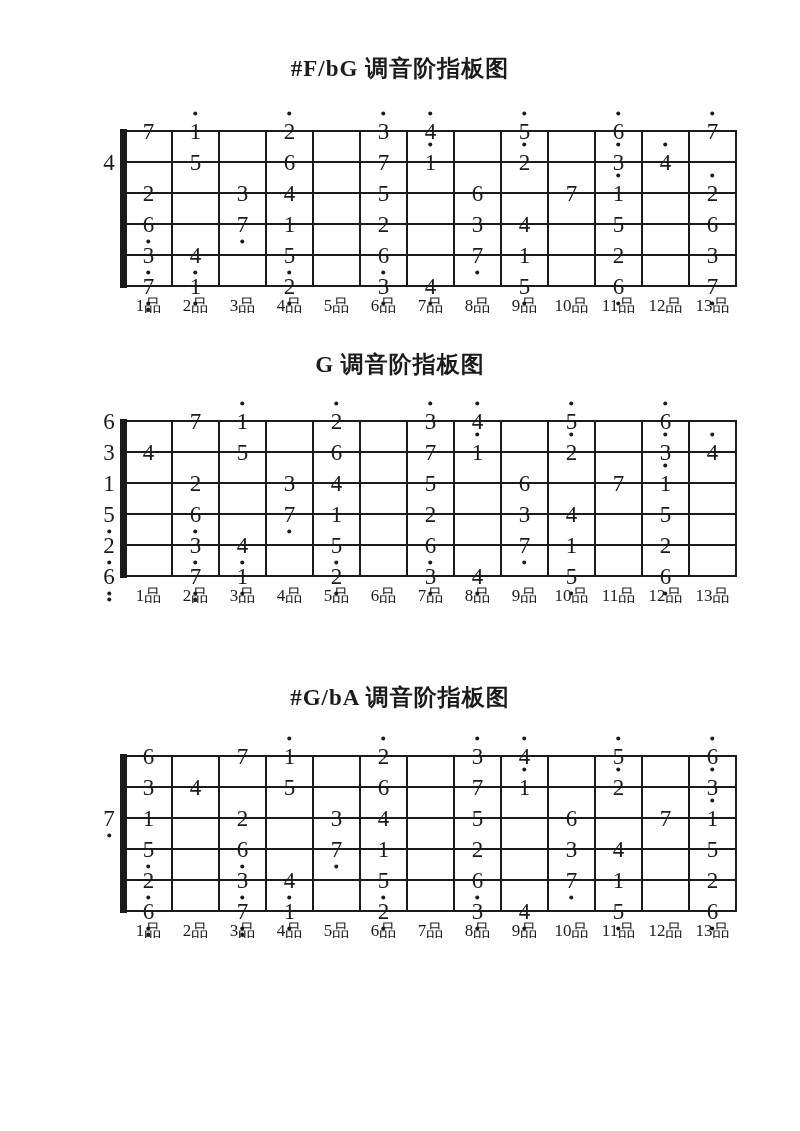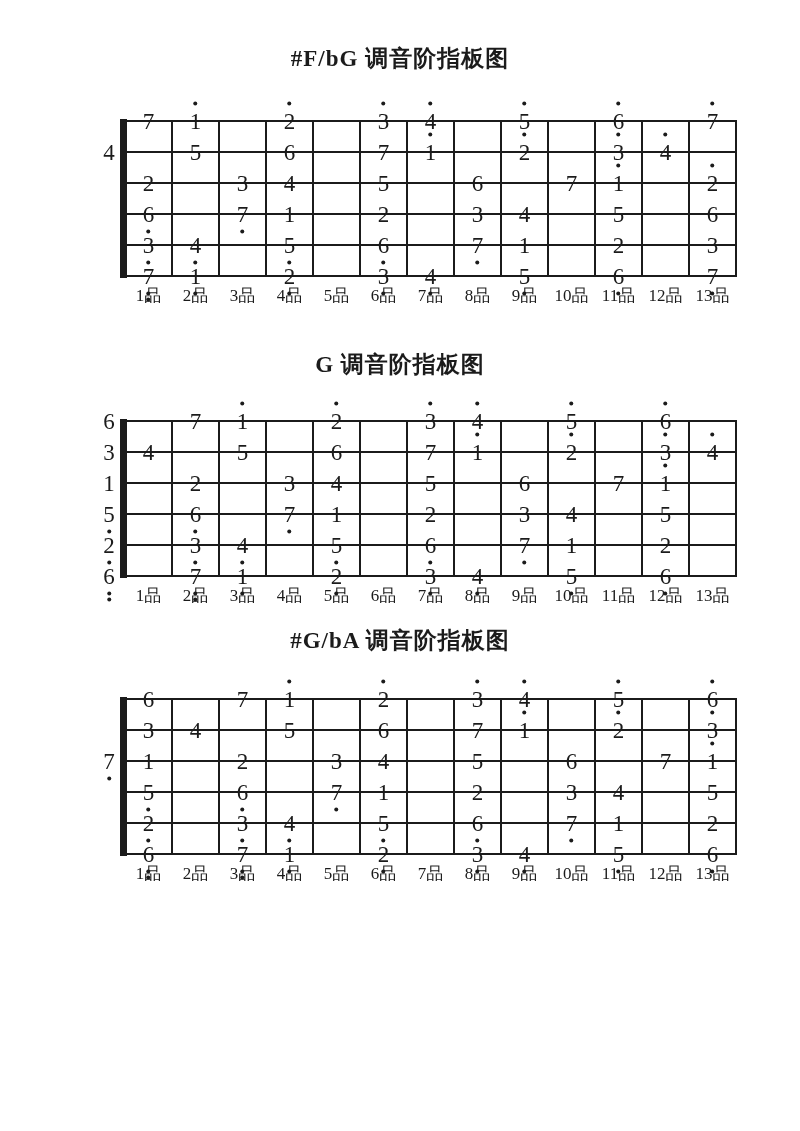--- a/index.html
+++ b/index.html
@@ -59,21 +59,21 @@
     white-space: nowrap;
     color: var(--ink);
     z-index: 1;
   }
 </style>
 </head>
 <body>
 
 <div class="page">
 
-  <section class="chart-section" style="top:44px">
+  <section class="chart-section" style="top:54px">
     <h2 class="chart-title">#F/bG 调音阶指板图</h2>
     <div class="board" style="top:76px">
         <div class="hline" style="top: 0px;"></div>
         <div class="hline" style="top: 31px;"></div>
         <div class="hline" style="top: 62px;"></div>
         <div class="hline" style="top: 93px;"></div>
         <div class="hline" style="top: 124px;"></div>
         <div class="hline" style="top: 155px;"></div>
         <div class="vline" style="left: 0px;"></div>
         <div class="vline" style="left: 47px;"></div>
@@ -236,21 +236,21 @@
         <span class="fret-label" style="left: 306.5px;">7品</span>
         <span class="fret-label" style="left: 353.5px;">8品</span>
         <span class="fret-label" style="left: 400.5px;">9品</span>
         <span class="fret-label" style="left: 447.5px;">10品</span>
         <span class="fret-label" style="left: 494.5px;">11品</span>
         <span class="fret-label" style="left: 541.5px;">12品</span>
         <span class="fret-label" style="left: 588.5px;">13品</span>
       </div>
   </section>
 
-  <section class="chart-section" style="top:626px">
+  <section class="chart-section" style="top:683px">
     <h2 class="chart-title">#G/bA 调音阶指板图</h2>
     <div class="board" style="top:72px">
         <div class="hline" style="top: 0px;"></div>
         <div class="hline" style="top: 31px;"></div>
         <div class="hline" style="top: 62px;"></div>
         <div class="hline" style="top: 93px;"></div>
         <div class="hline" style="top: 124px;"></div>
         <div class="hline" style="top: 155px;"></div>
         <div class="vline" style="left: 0px;"></div>
         <div class="vline" style="left: 47px;"></div>

